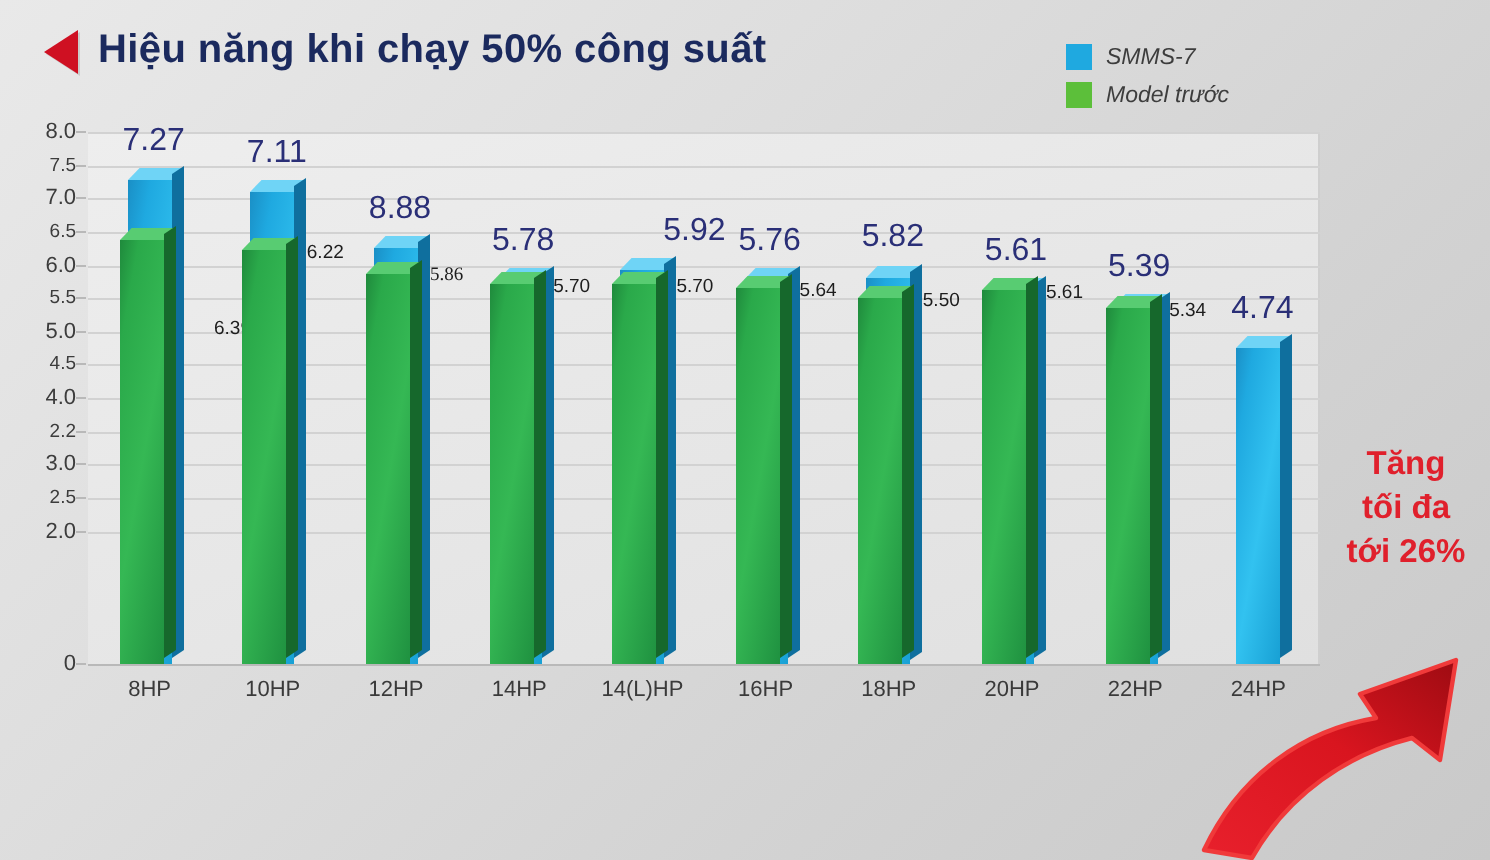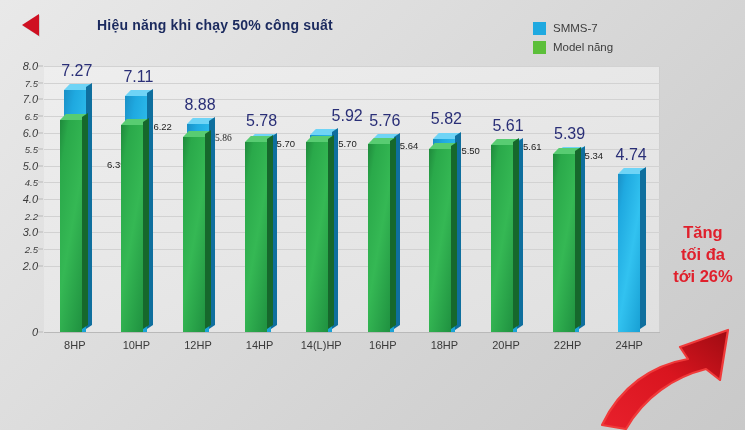--- a/index.html
+++ b/index.html
@@ -15,41 +15,41 @@
   
   .title-row { position:absolute; left:22px; top:14px; display:flex; align-items:center; gap:10px; }
   .tri-left {
     width:0;height:0;
     border-top:11px solid transparent;
     border-bottom:11px solid transparent;
     border-right:17px solid #cf1022;
     filter: drop-shadow(1px 1px 0 rgba(0,0,0,.12));
   }
   .title-text {
-    font-size:14px; font-weight:700; color:#1b2a5e; letter-spacing:.2px; white-space:nowrap;margin-left:48px;
+    font-size:20px; font-weight:700; color:#1b2a5e; letter-spacing:.2px; white-space:nowrap;
   }
 
   
   .legend { position:absolute; left:533px; top:22px; }
-  .legend-row { display:flex; align-items:flex-start; gap:7px; margin-bottom:6px; }
+  .legend-row { display:flex; align-items:flex-end; gap:7px; margin-bottom:6px;font-style:italic; }
   .legend-swatch { width:13px; height:13px; display:block; }
   .legend-label { font-size:11.5px; color:#3d3d3d; white-space:nowrap; }
 
   
   .plot { position:absolute; left:44px; top:66px; width:616px; height:266px; }
   .plot-bg { position:absolute; inset:0;
     background:linear-gradient(160deg,#eeeeee 0%,#e7e7e7 50%,#e0e0e0 100%);
     border-right:1px solid #cfcfcf; }
   .gridline { position:absolute; left:0; right:0; height:1px; background:#d2d2d2; }
   .gridline.base { background:#b9b9b9; }
 
   
   .yaxis { position:absolute; left:0; top:66px; width:44px; height:266px; }
   .ytick { position:absolute; right:6px; transform:translateY(-50%);
-           font-size:9.5px; color:#3c3c3c; white-space:nowrap;font-style:italic; }
+           font-size:9.5px; color:#3c3c3c; white-space:nowrap; }
   .ytick.major { font-size:11px; }
   .ytick-mark { position:absolute; left:38px; width:5px; height:1px; background:#b9b9b9; transform:translateY(-50%); }
 
   
   .bars { position:absolute; inset:0; }
   .group { position:absolute; bottom:0; }
 
   .bar3d { position:absolute; bottom:0; }
   .bar3d .front { position:absolute; left:0; bottom:0; width:100%; height:100%; }
   .bar3d .top { position:absolute; left:0; width:100%; height:6px; transform:skewX(-44deg); transform-origin:bottom left; }
@@ -85,21 +85,21 @@
     <span class="title-text">Hiệu năng khi chạy 50% công suất</span>
   </div>
 
   <div class="legend">
     <div class="legend-row">
       <span class="legend-swatch" style="background:#1fa9e0"></span>
       <span class="legend-label">SMMS-7</span>
     </div>
     <div class="legend-row">
       <span class="legend-swatch" style="background:#5cbf3a"></span>
-      <span class="legend-label">Model năng</span>
+      <span class="legend-label">Model trước</span>
     </div>
   </div>
 
   <div class="yaxis" id="yaxis">
       <div class="ytick major" style="top: 0px;">8.0</div>
       <div class="ytick-mark" style="top: 0px;"></div>
       <div class="ytick" style="top: 16.625px;">7.5</div>
       <div class="ytick-mark" style="top: 16.625px;"></div>
       <div class="ytick major" style="top: 33.25px;">7.0</div>
       <div class="ytick-mark" style="top: 33.25px;"></div>

